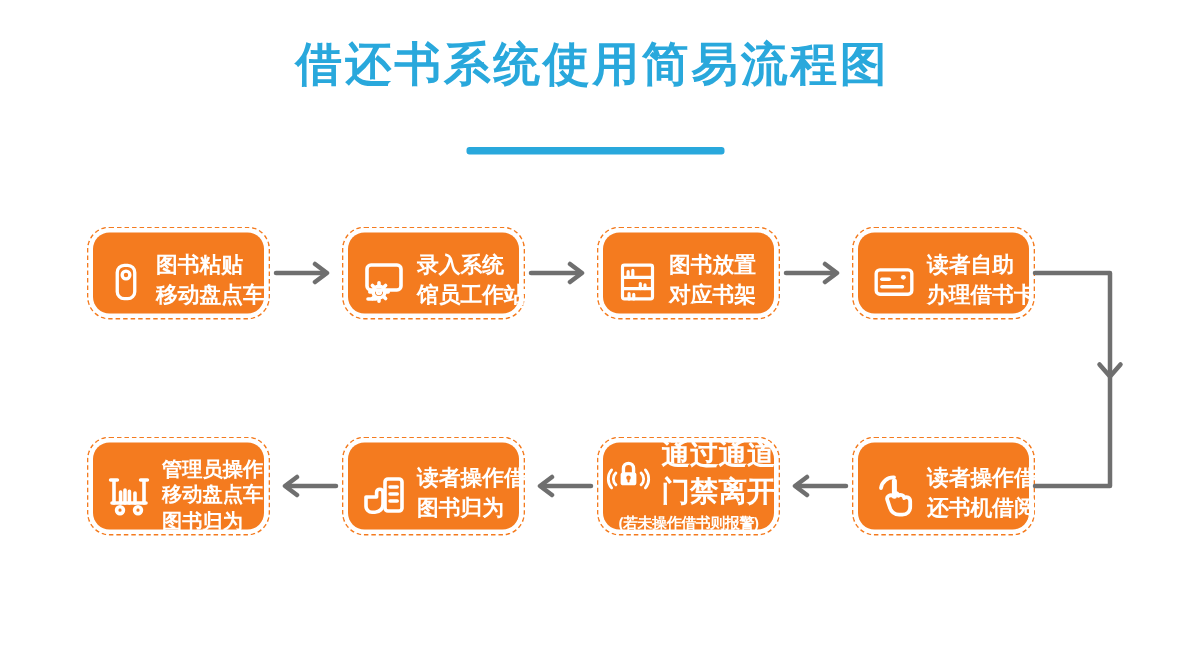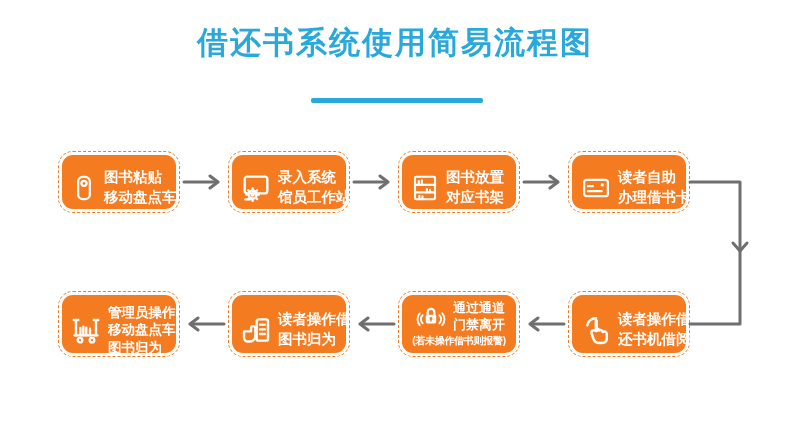--- a/index.html
+++ b/index.html
@@ -33,21 +33,21 @@
     display:flex;align-items:center;gap:6px;padding:12px 4px 0 8px;color:#fff;
   }
   .step-inner.with-note{
     flex-direction:column;justify-content:center;gap:0;padding:2px 3px;
   }
   .note-top{display:flex;align-items:center;gap:4px;}
   .icon{flex:0 0 auto;display:flex;align-items:center;}
   .icon svg{display:block;}
   .lines{display:flex;flex-direction:column;font-weight:bold;font-size:14.5px;line-height:1.35;white-space:nowrap;}
   .lines.small{font-size:13.5px;line-height:1.28;}
-  .lines.gate{font-size:13px;line-height:1.3;}
+  .lines.gate{font-size:19px;line-height:1.3;}
   .note{font-size:10px;font-weight:bold;white-space:nowrap;letter-spacing:-0.3px;margin-top:1px;}
   .arrow{position:absolute;}
   .arrow svg{display:block;}
 </style>
 </head>
 <body>
 
 <div id="canvas">
 
   <div class="page-title">借还书系统使用简易流程图</div>

